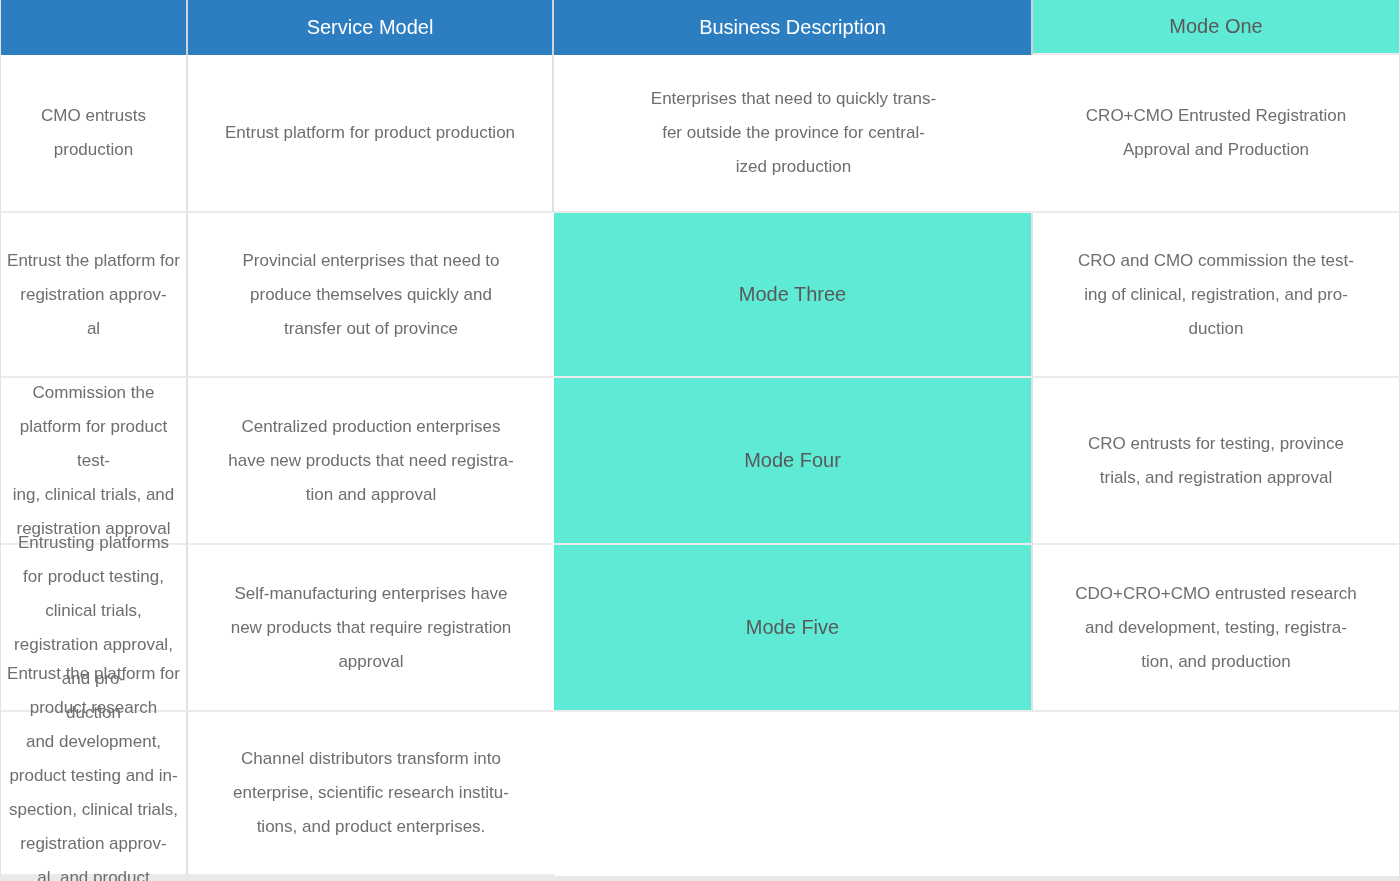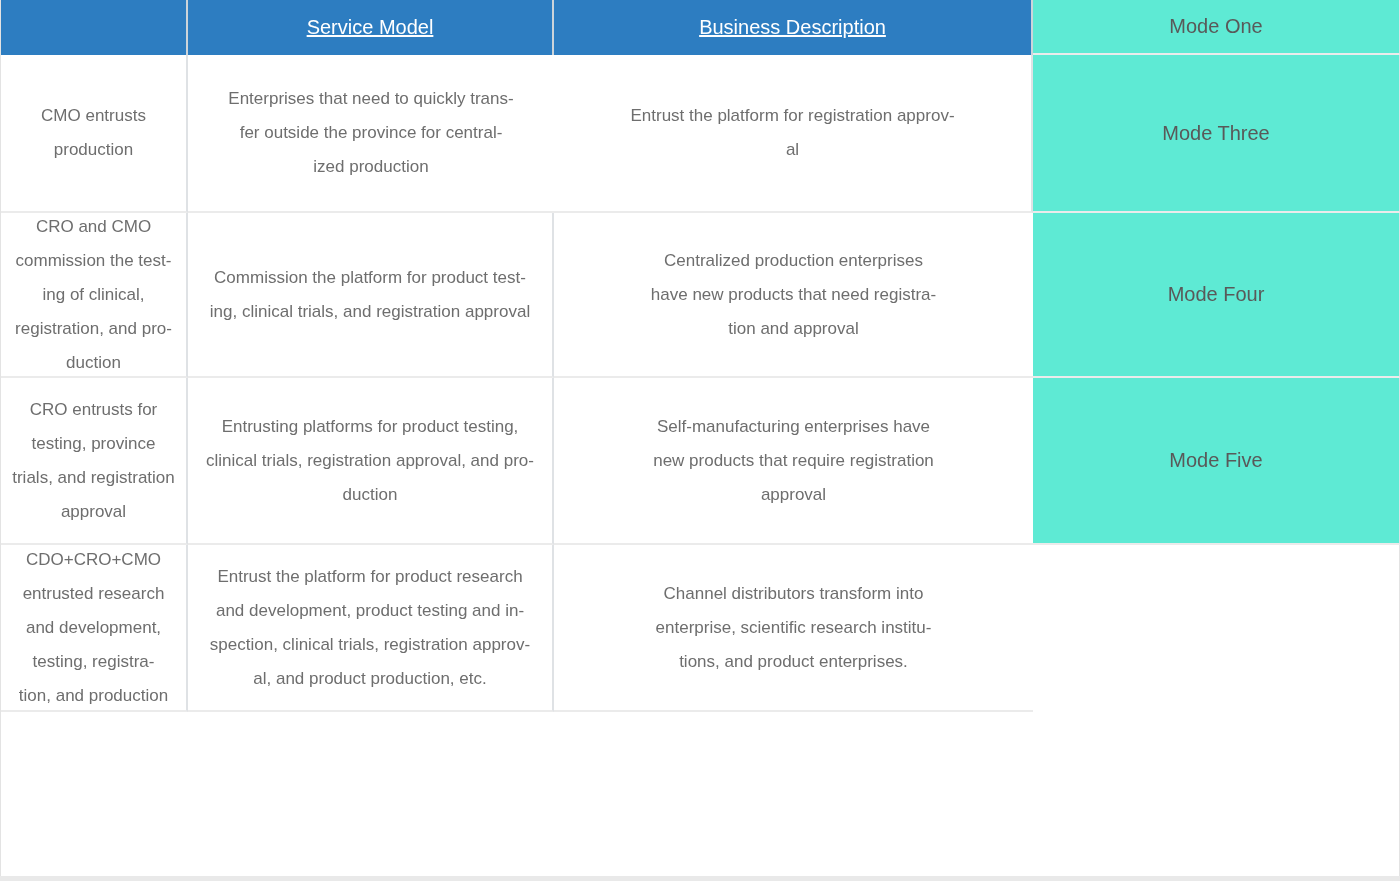--- a/index.html
+++ b/index.html
@@ -33,21 +33,20 @@
     border-right: 2px solid #dfe2e5;
     border-bottom: 2px solid #ebebeb;
   }
   .cell.last-col { border-right: none; }
   .header-cell {
     background: #2d7dc1;
     color: #ffffff;
     font-size: 20px;
     border-right: 2px solid #ccd4da;
     border-bottom: none;
-    text-decoration: underline;
   }
   .header-cell.last-col { border-right: none; }
   .mode-cell {
     background: #5eead4;
     color: #595959;
     font-size: 20px;
   }
   .body-cell {
     color: #6e6e6e;
     font-size: 17px;
@@ -58,26 +57,32 @@
 <body>
 
 <div class="table">
 
   <div class="cell header-cell"></div>
   <div class="cell header-cell">Service Model</div>
   <div class="cell header-cell">Business Description</div>
 
   <div class="cell mode-cell">Mode One</div>
   <div class="cell body-cell">CMO entrusts production</div>
+  <div class="cell body-cell">Entrust platform for product production</div>
   <div class="cell body-cell last-col">Enterprises that need to quickly trans-
 fer outside the province for central-
 ized production</div>
 
+  <div class="cell body-cell">CRO+CMO Entrusted Registration
+Approval and Production</div>
   <div class="cell body-cell">Entrust the platform for registration approv-
 al</div>
+  <div class="cell body-cell last-col">Provincial enterprises that need to
+produce themselves quickly and
+transfer out of province</div>
 
   <div class="cell mode-cell">Mode Three</div>
   <div class="cell body-cell">CRO and CMO commission the test-
 ing of clinical, registration, and pro-
 duction</div>
   <div class="cell body-cell">Commission the platform for product test-
 ing, clinical trials, and registration approval</div>
   <div class="cell body-cell last-col">Centralized production enterprises
 have new products that need registra-
 tion and approval</div>

